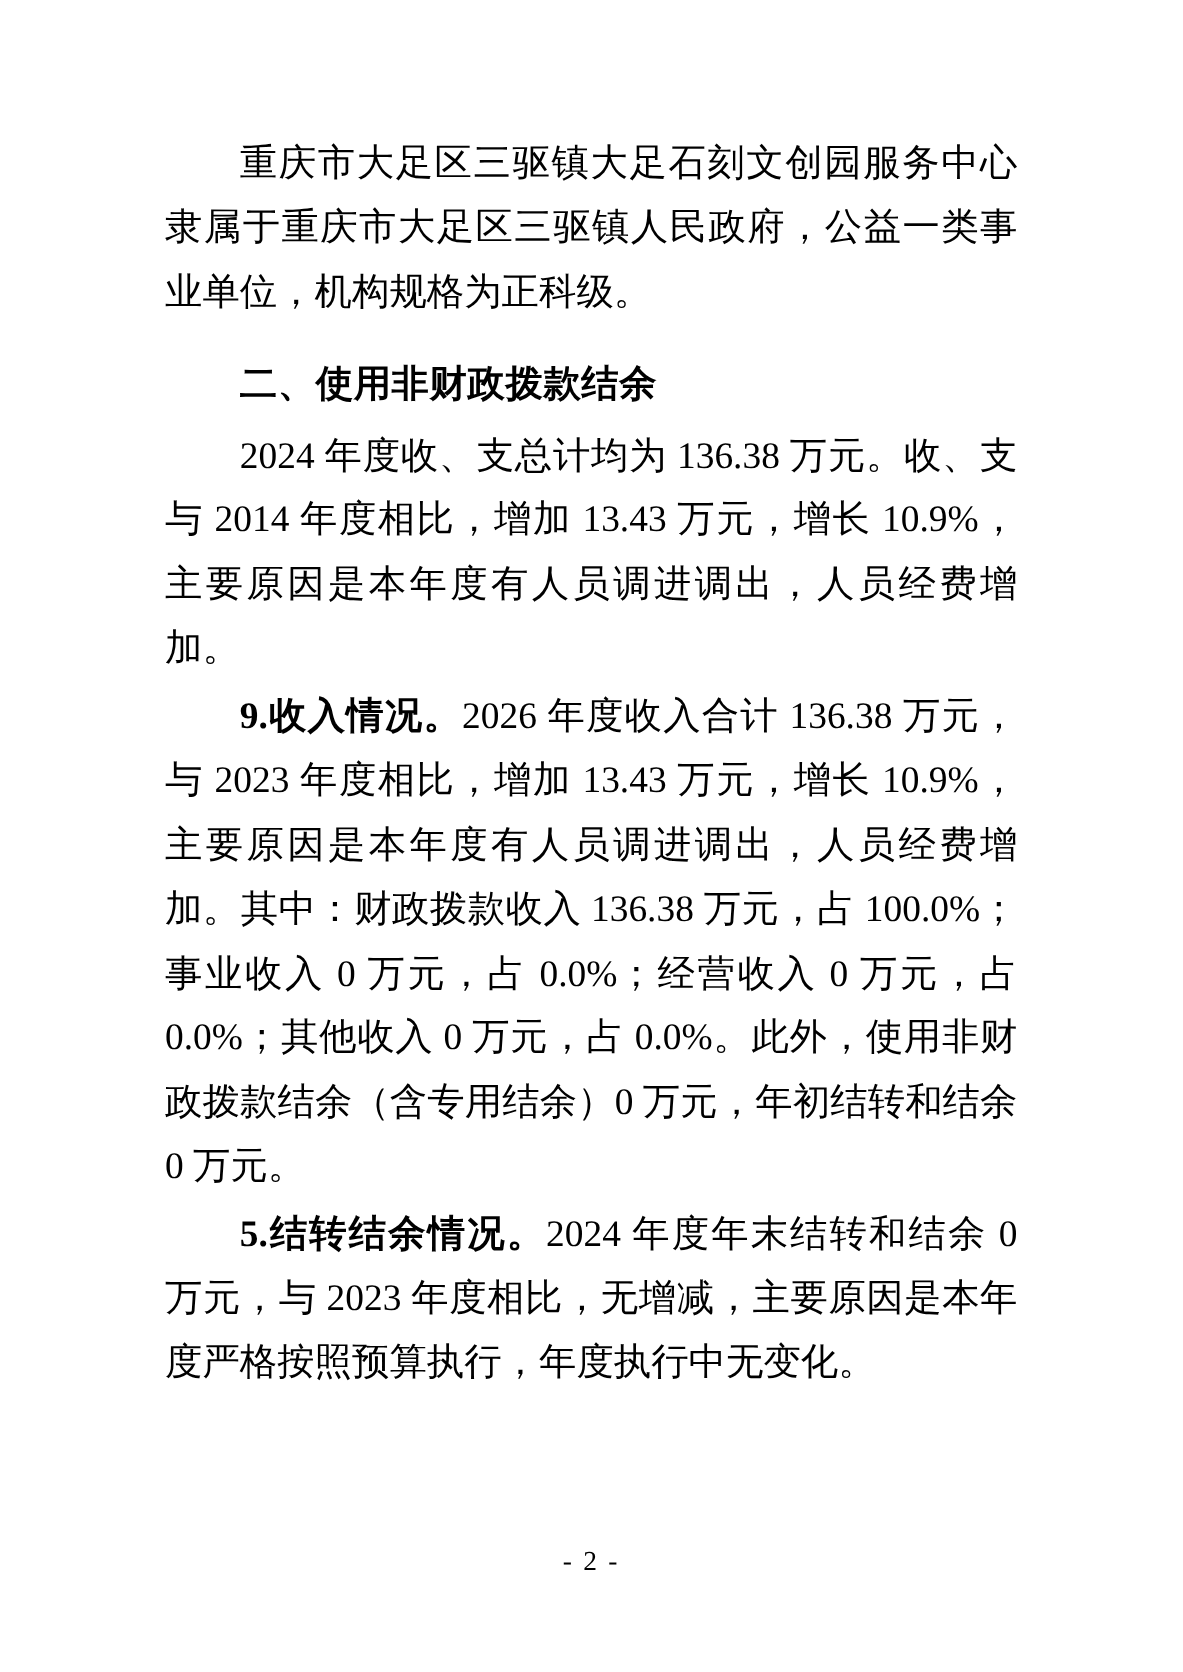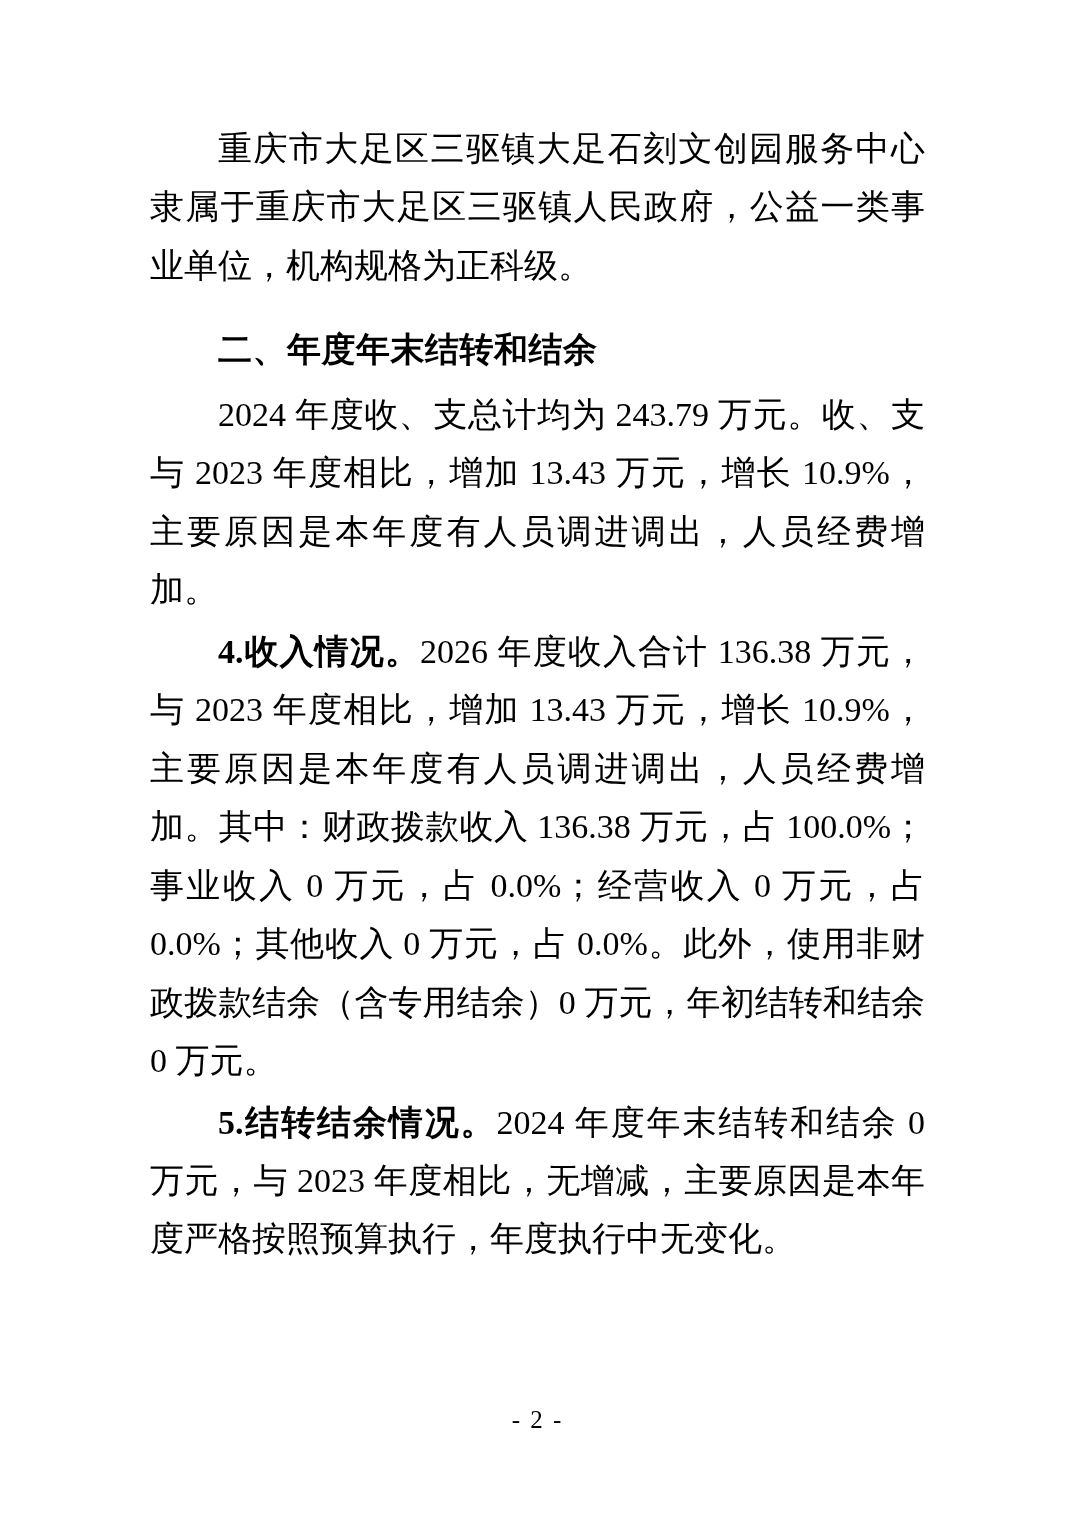--- a/index.html
+++ b/index.html
@@ -54,25 +54,25 @@
   }
 </style>
 </head>
 <body>
 
 <div class="page">
   <div class="doc-body">
 
     <p class="para">重庆市大足区三驱镇大足石刻文创园服务中心隶属于重庆市大足区三驱镇人民政府，公益一类事业单位，机构规格为正科级。</p>
 
-    <p class="heading">二、年度年末结转和结余</p>
+    <p class="heading">二、使用非财政拨款结余</p>
 
-    <p class="para">2024 年度收、支总计均为 243.79 万元。收、支与 2023 年度相比，增加 13.43 万元，增长 10.9%，主要原因是本年度有人员调进调出，人员经费增加。</p>
+    <p class="para">2024 年度收、支总计均为 136.38 万元。收、支与 2014 年度相比，增加 13.43 万元，增长 10.9%，主要原因是本年度有人员调进调出，人员经费增加。</p>
 
-    <p class="para"><span class="lead">4.收入情况。</span><span>2026 年度收入合计 136.38 万元，与 2023 年度相比，增加 13.43 万元，增长 10.9%，主要原因是本年度有人员调进调出，人员经费增加。其中：财政拨款收入 136.38 万元，占 100.0%；事业收入 0 万元，占 0.0%；经营收入 0 万元，占 0.0%；其他收入 0 万元，占 0.0%。此外，使用非财政拨款结余（含专用结余）0 万元，年初结转和结余 0 万元。</span></p>
+    <p class="para"><span class="lead">9.收入情况。</span><span>2026 年度收入合计 136.38 万元，与 2023 年度相比，增加 13.43 万元，增长 10.9%，主要原因是本年度有人员调进调出，人员经费增加。其中：财政拨款收入 136.38 万元，占 100.0%；事业收入 0 万元，占 0.0%；经营收入 0 万元，占 0.0%；其他收入 0 万元，占 0.0%。此外，使用非财政拨款结余（含专用结余）0 万元，年初结转和结余 0 万元。</span></p>
 
 
     <p class="para"><span class="lead">5.结转结余情况。</span><span>2024 年度年末结转和结余 0 万元，与 2023 年度相比，无增减，主要原因是本年度严格按照预算执行，年度执行中无变化。</span></p>
 
   </div>
 
   <div class="footer">- 2 -</div>
 </div>
 
 </body></html>

